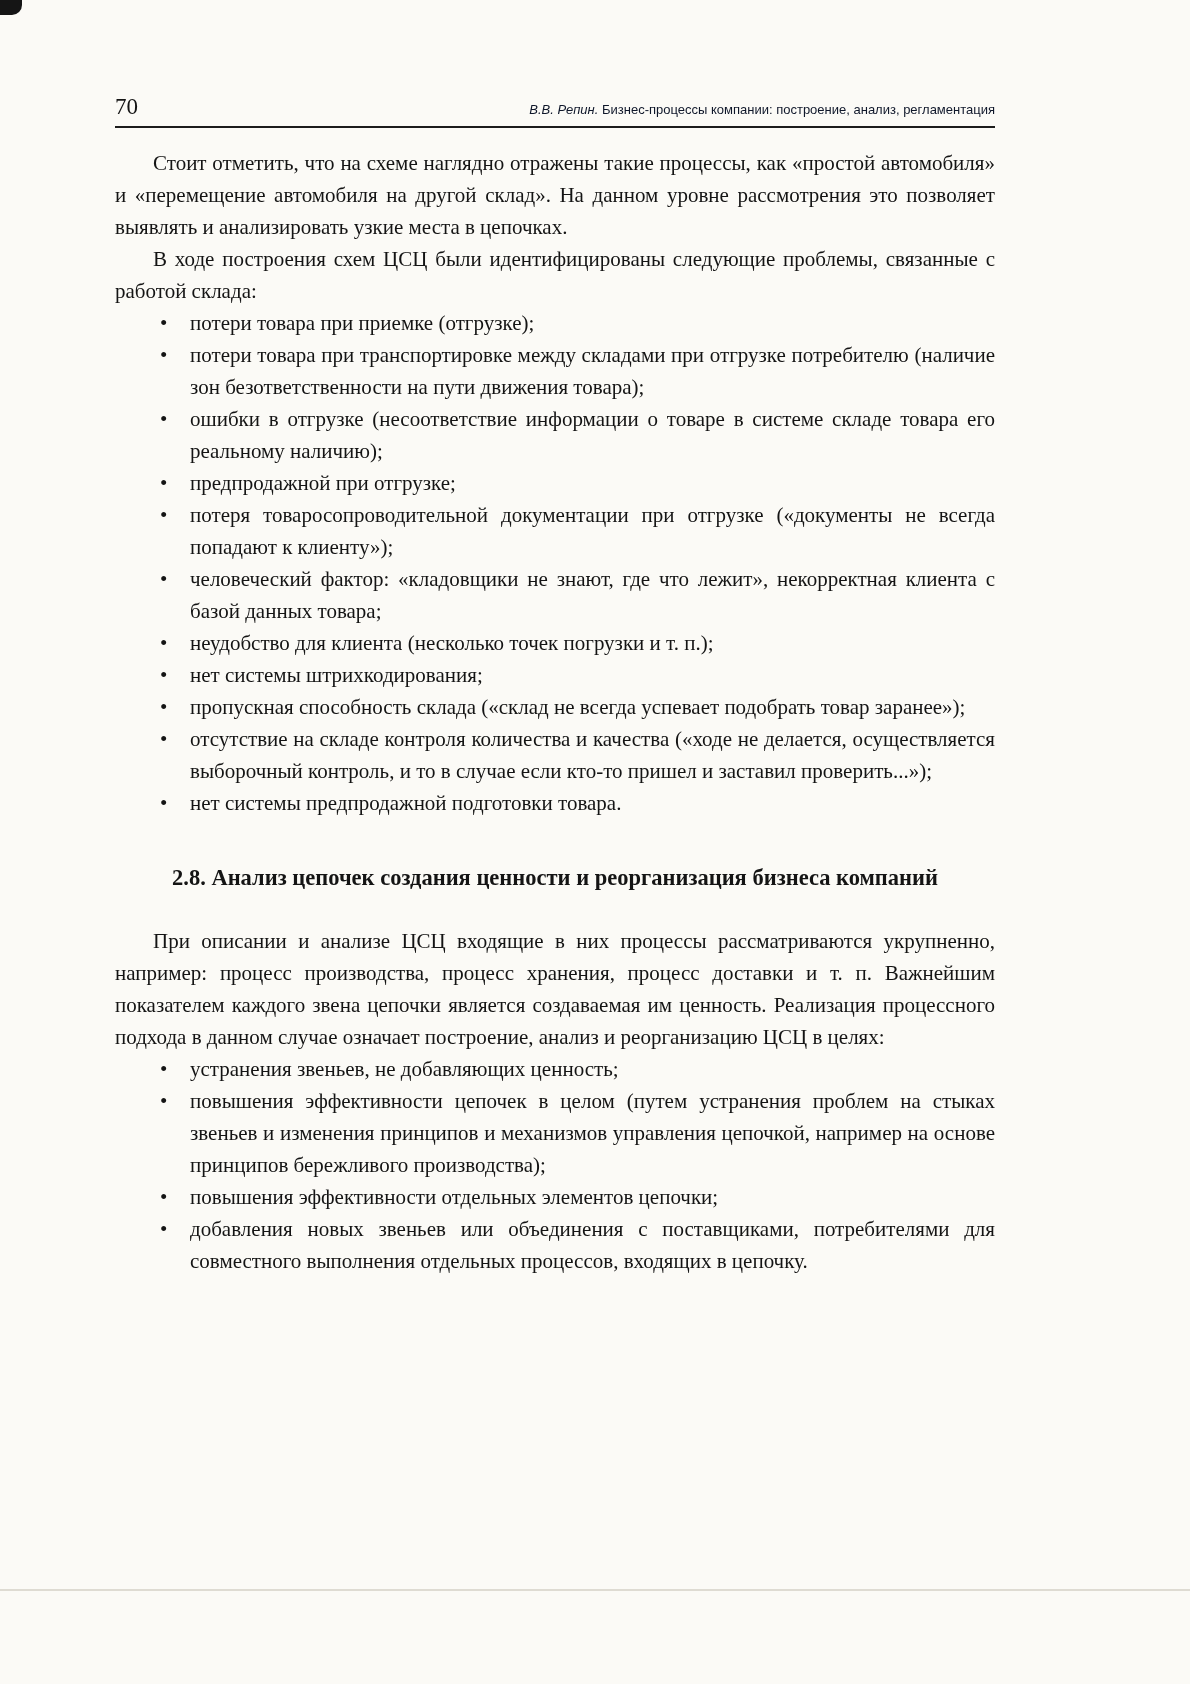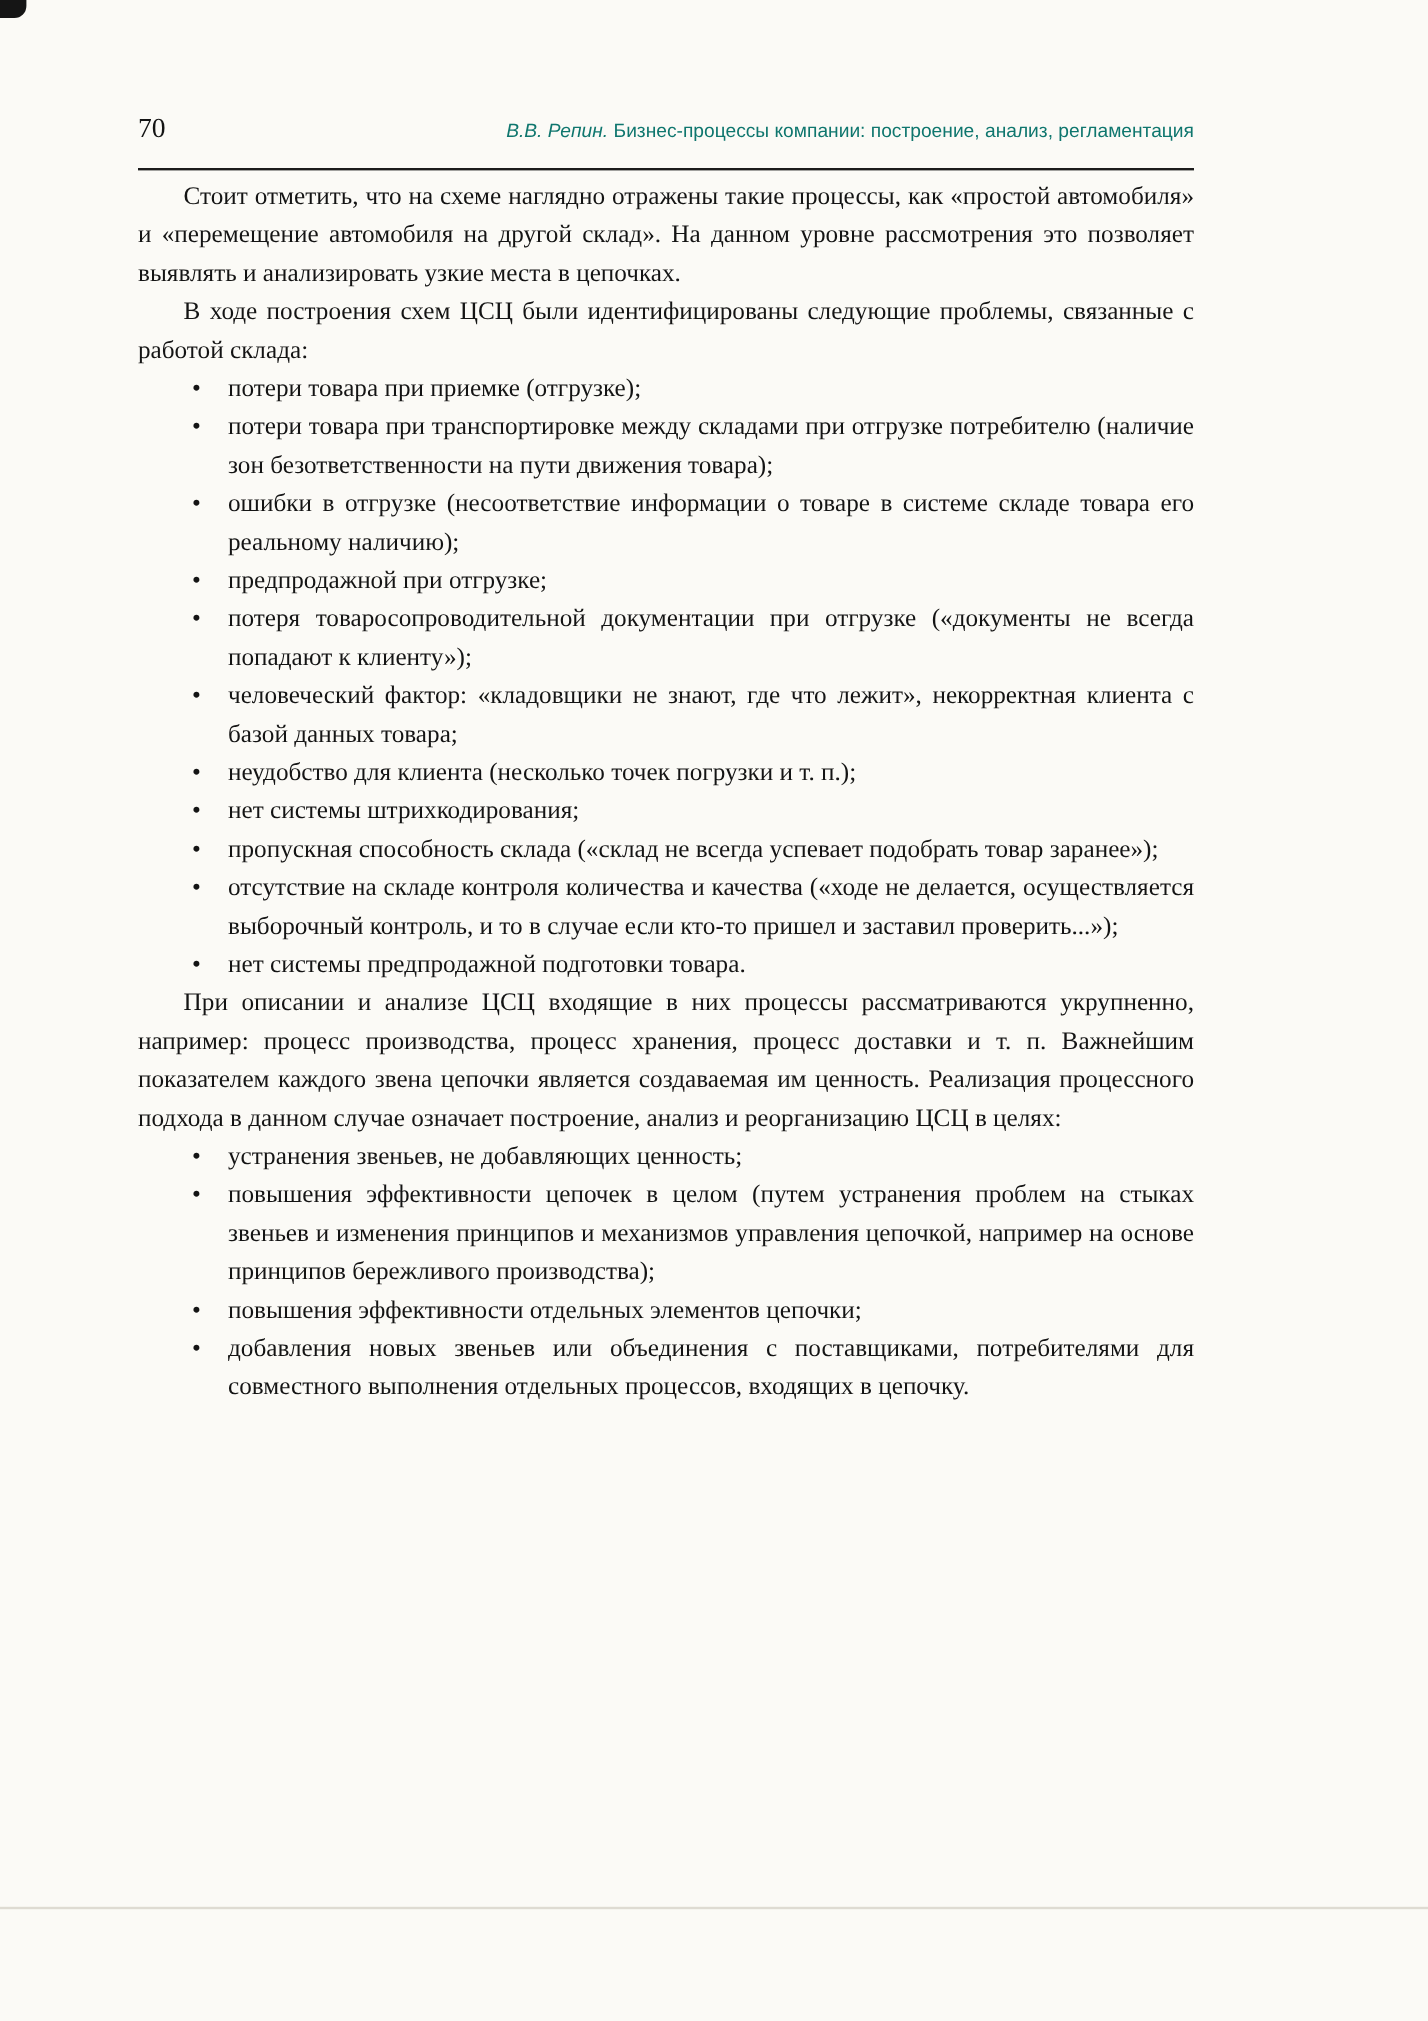--- a/index.html
+++ b/index.html
@@ -34,30 +34,30 @@
   }
   .running-head {
     position: absolute;
     top: 94px;
     left: 115px;
     width: 880px;
     display: flex;
     justify-content: space-between;
     align-items: baseline;
     border-bottom: 2px solid #1c1c1c;
-    padding-bottom: 20px;
+    padding-bottom: 6px;
   }
   .page-num {
     font-size: 23px;
     font-family: "Liberation Serif", serif;
   }
   .running-title {
     font-family: "Liberation Sans", sans-serif;
-    font-size: 16px;
-    color: #0f766e;
+    font-size: 13px;
+    color: #0f172a;
   }
   .running-title .author {
     font-style: italic;
   }
   .content {
     position: absolute;
     top: 147px;
     left: 115px;
     width: 880px;
   }
@@ -156,20 +156,21 @@
         <span class="bullet">•</span>
         <span class="li-text">отсутствие на складе контроля количества и качества («ходе не делается, осуществляется выборочный контроль, и то в случае если кто-то пришел и заставил проверить...»);</span>
       </li>
     <li>
         <span class="bullet">•</span>
         <span class="li-text">нет системы предпродажной подготовки товара.</span>
       </li>
   </ul>
 
 
+  <h2 class="section-heading">2.8. Анализ цепочек создания ценности и реорганизация бизнеса компаний</h2>
 
   <p class="para indent">При описании и анализе ЦСЦ входящие в них процессы рассматриваются укрупненно, например: процесс производства, процесс хранения, процесс доставки и т. п. Важнейшим показателем каждого звена цепочки является создаваемая им ценность. Реализация процессного подхода в данном случае означает построение, анализ и реорганизацию ЦСЦ в целях:</p>
 
   <ul class="bullets">
     <li>
         <span class="bullet">•</span>
         <span class="li-text">устранения звеньев, не добавляющих ценность;</span>
       </li>
     <li>
         <span class="bullet">•</span>

